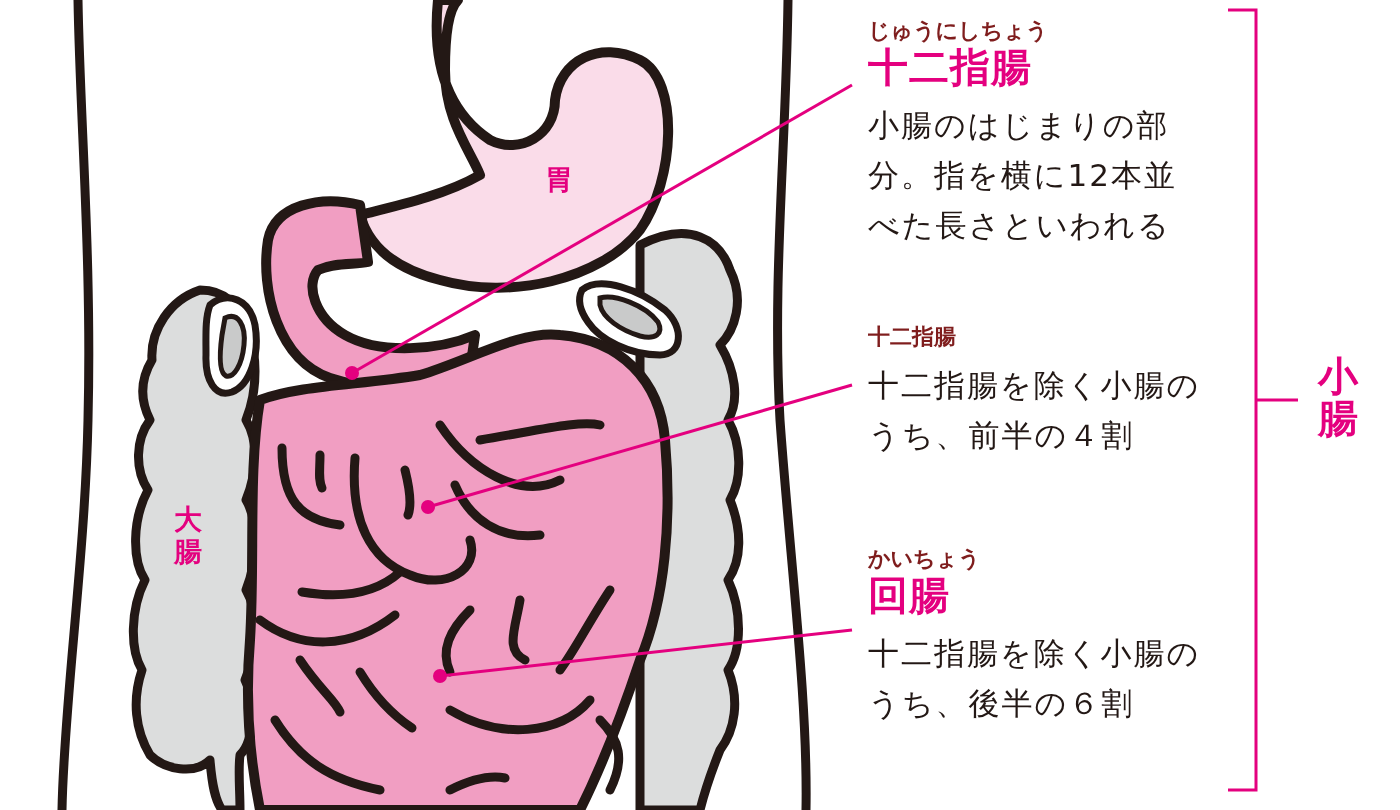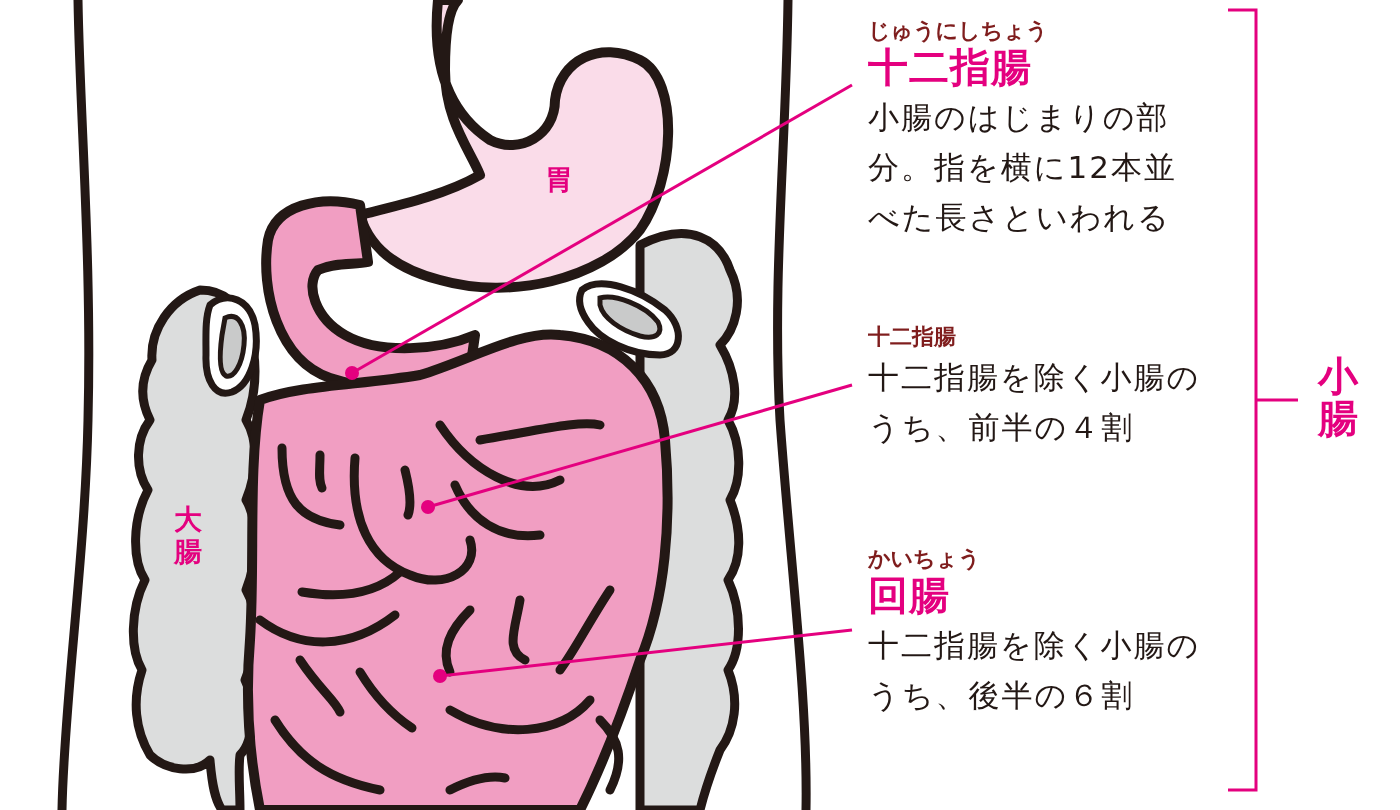--- a/index.html
+++ b/index.html
@@ -5,21 +5,21 @@
   html, body { margin:0; padding:0; background:#ffffff; }
   body { width:1400px; height:810px; position:relative; overflow:hidden;
          font-family: "DejaVu Sans", "Liberation Sans", sans-serif; color:#231815; }
   #art { position:absolute; left:0; top:0; width:1400px; height:810px; }
   .label-organ { position:absolute; color:#E4007F; font-size:28px; font-weight:bold; line-height:1; }
   .label-stomach { left:545px; top:166px; }
   .label-colon { left:168px; top:504px; width:34px; text-align:right; line-height:1.15; font-size:28px; }
   .section { position:absolute; left:868px; }
   .ruby { color:#7f1d1d; font-size:22px; font-weight:bold; letter-spacing:0px; line-height:1; }
   .term { color:#E4007F; font-size:40px; font-weight:bold; line-height:1.05; margin-top:4px; letter-spacing:1px; }
-  .desc { color:#231815; font-size:31px; line-height:50px; margin-top:4px; white-space:pre-line; letter-spacing:2px; }
+  .desc { color:#231815; font-size:31px; line-height:50px; margin-top:12px; white-space:pre-line; letter-spacing:2px; }
   .sec-duo { top:20px; }
   .sec-jej { top:326px; }
   .sec-ile { top:548px; }
   .bracket-label { position:absolute; left:1308px; top:355px; color:#E4007F; font-size:40px;
                    font-weight:bold; line-height:1.05; width:50px; text-align:right; }
 </style>
 </head>
 <body>
 
 <svg id="art" viewBox="0 0 1400 810" xmlns="http://www.w3.org/2000/svg">

